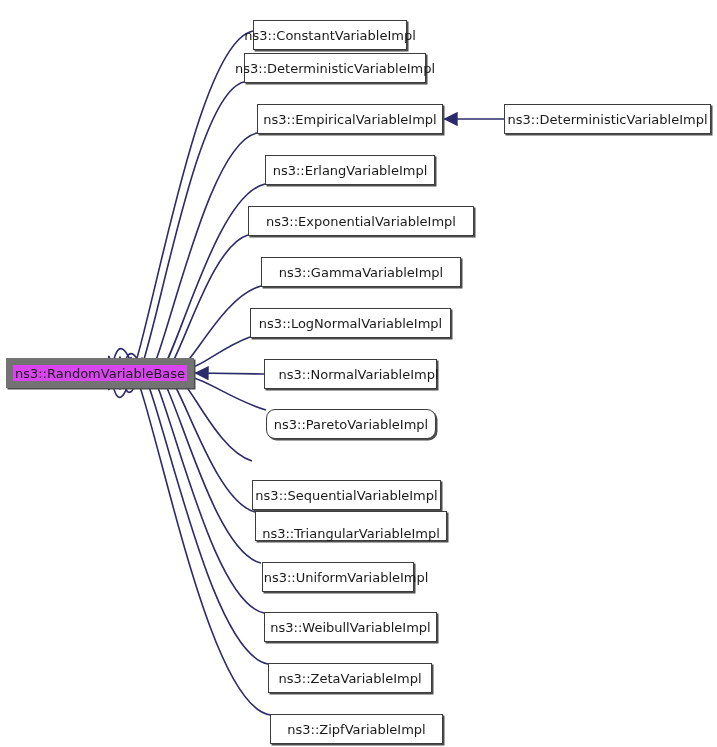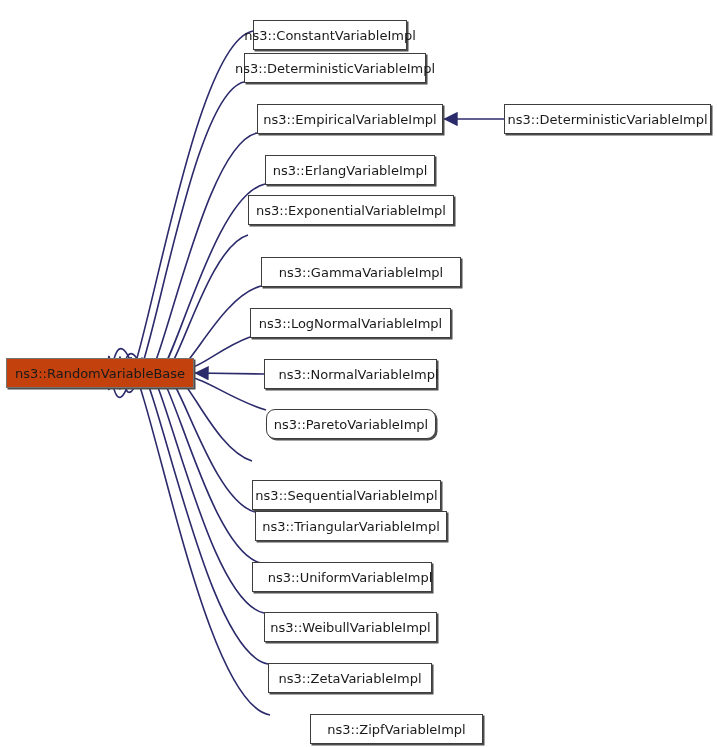--- a/index.html
+++ b/index.html
@@ -34,22 +34,22 @@
     font-size: 13px;
     line-height: 1;
     white-space: nowrap;
     display: flex;
     align-items: center;
     justify-content: center;
     height: 30px;
     box-shadow: 1.5px 1.5px 0 0 #4d4d4d;
   }
   .node.base-node {
-    background: #c2410c;
-    border: 1px solid #737373;
+    background: #d946ef;
+    border: 7px solid #737373;
   }
   .node-label {
     display: block;
     padding: 0 9px;
   }
 </style>
 </head>
 <body>
 
 <div id="diagram-root">
@@ -89,51 +89,51 @@
       </div>
       <div class="node" style="left: 244px; top: 53px; width: 182px;">
         <span class="node-label">ns3::DeterministicVariableImpl</span>
       </div>
       <div class="node" style="left: 257px; top: 104px; width: 186px;">
         <span class="node-label">ns3::EmpiricalVariableImpl</span>
       </div>
       <div class="node" style="left: 265px; top: 155px; width: 170px;">
         <span class="node-label">ns3::ErlangVariableImpl</span>
       </div>
-      <div class="node" style="left: 248px; top: 195px; width: 206px; justify-content: center;">
+      <div class="node" style="left: 248px; top: 206px; width: 226px; justify-content: center;">
         <span class="node-label">ns3::ExponentialVariableImpl</span>
       </div>
       <div class="node" style="left: 261px; top: 257px; width: 200px;">
         <span class="node-label">ns3::GammaVariableImpl</span>
       </div>
       <div class="node" style="left: 250px; top: 308px; width: 201px; justify-content: center;">
         <span class="node-label">ns3::LogNormalVariableImpl</span>
       </div>
       <div class="node" style="left: 264px; top: 359px; width: 173px; padding-left: 16px;">
         <span class="node-label">ns3::NormalVariableImpl</span>
       </div>
       <div class="node" style="left: 266px; top: 409px; width: 170px; border-radius: 9px;">
         <span class="node-label">ns3::ParetoVariableImpl</span>
       </div>
       <div class="node" style="left: 252px; top: 480px; width: 189px;">
         <span class="node-label">ns3::SequentialVariableImpl</span>
       </div>
-      <div class="node" style="left: 255px; top: 511px; width: 192px;">
+      <div class="node" style="left: 255px; top: 511px; width: 192px; align-items: flex-end;">
         <span class="node-label">ns3::TriangularVariableImpl</span>
       </div>
-      <div class="node" style="left: 252px; top: 562px; width: 180px; padding-left: 16px;">
+      <div class="node" style="left: 262px; top: 562px; width: 152px; padding-left: 16px;">
         <span class="node-label">ns3::UniformVariableImpl</span>
       </div>
       <div class="node" style="left: 264px; top: 612px; width: 173px;">
         <span class="node-label">ns3::WeibullVariableImpl</span>
       </div>
       <div class="node" style="left: 268px; top: 663px; width: 164px;">
         <span class="node-label">ns3::ZetaVariableImpl</span>
       </div>
-      <div class="node" style="left: 270px; top: 714px; width: 173px; margin-left: 40px;">
+      <div class="node" style="left: 270px; top: 714px; width: 173px;">
         <span class="node-label">ns3::ZipfVariableImpl</span>
       </div>
       <div class="node" style="left: 504px; top: 104px; width: 207px;">
         <span class="node-label">ns3::DeterministicVariableImpl</span>
       </div>
     </div>
 
 </div>
 
 </body></html>

